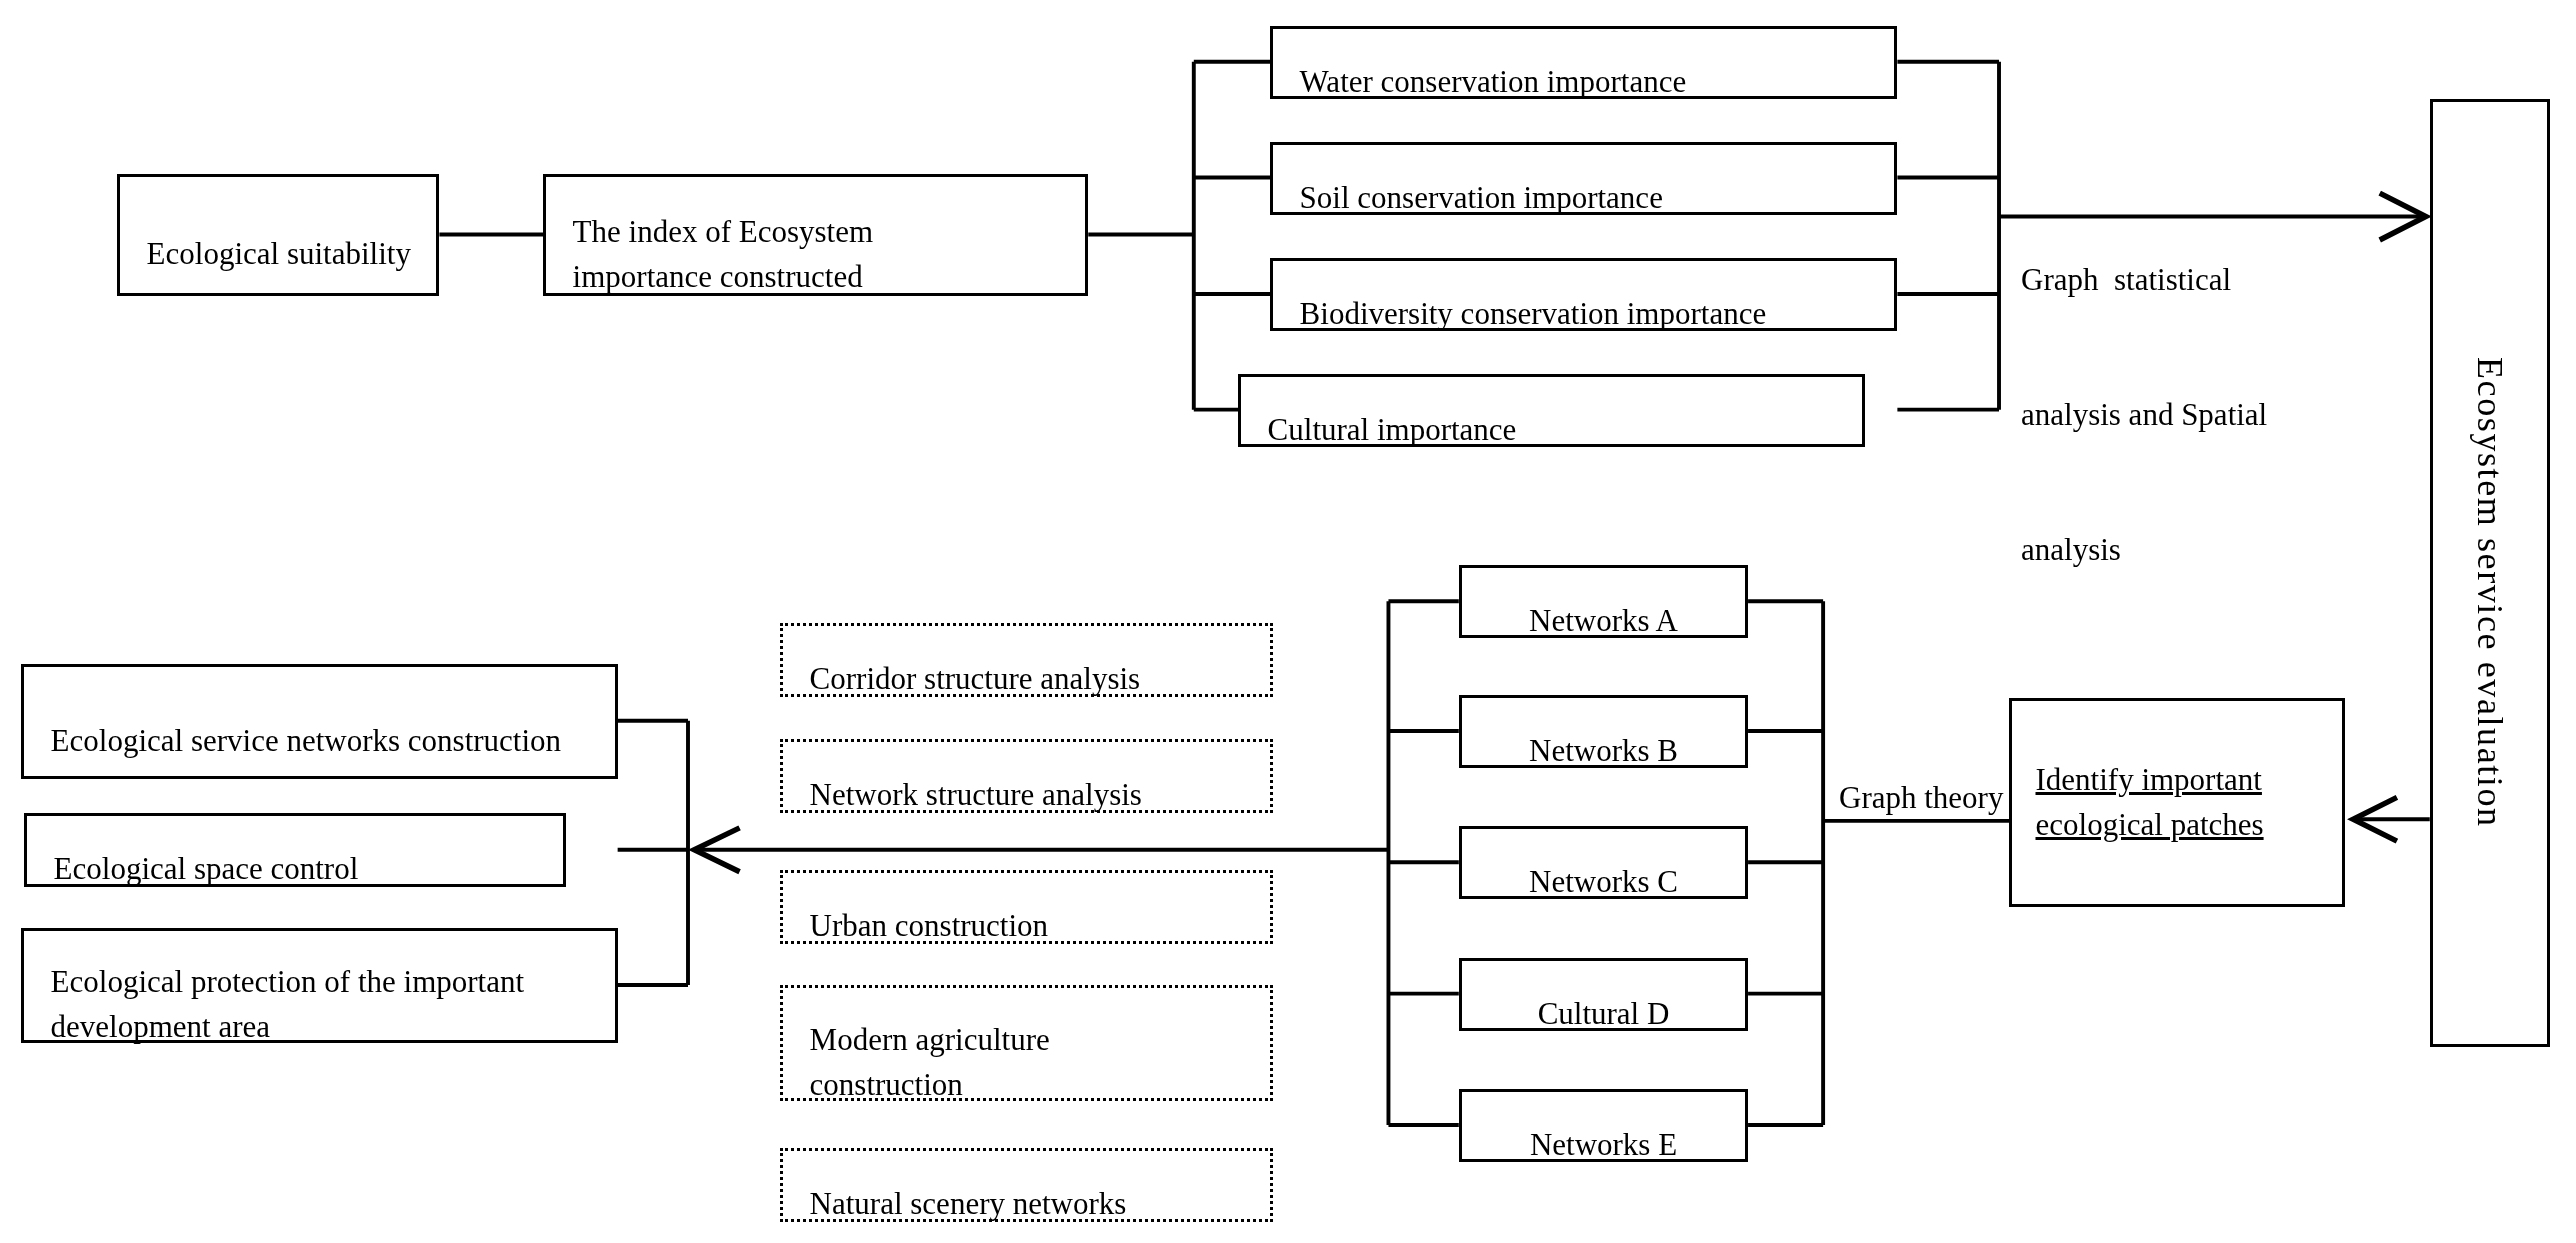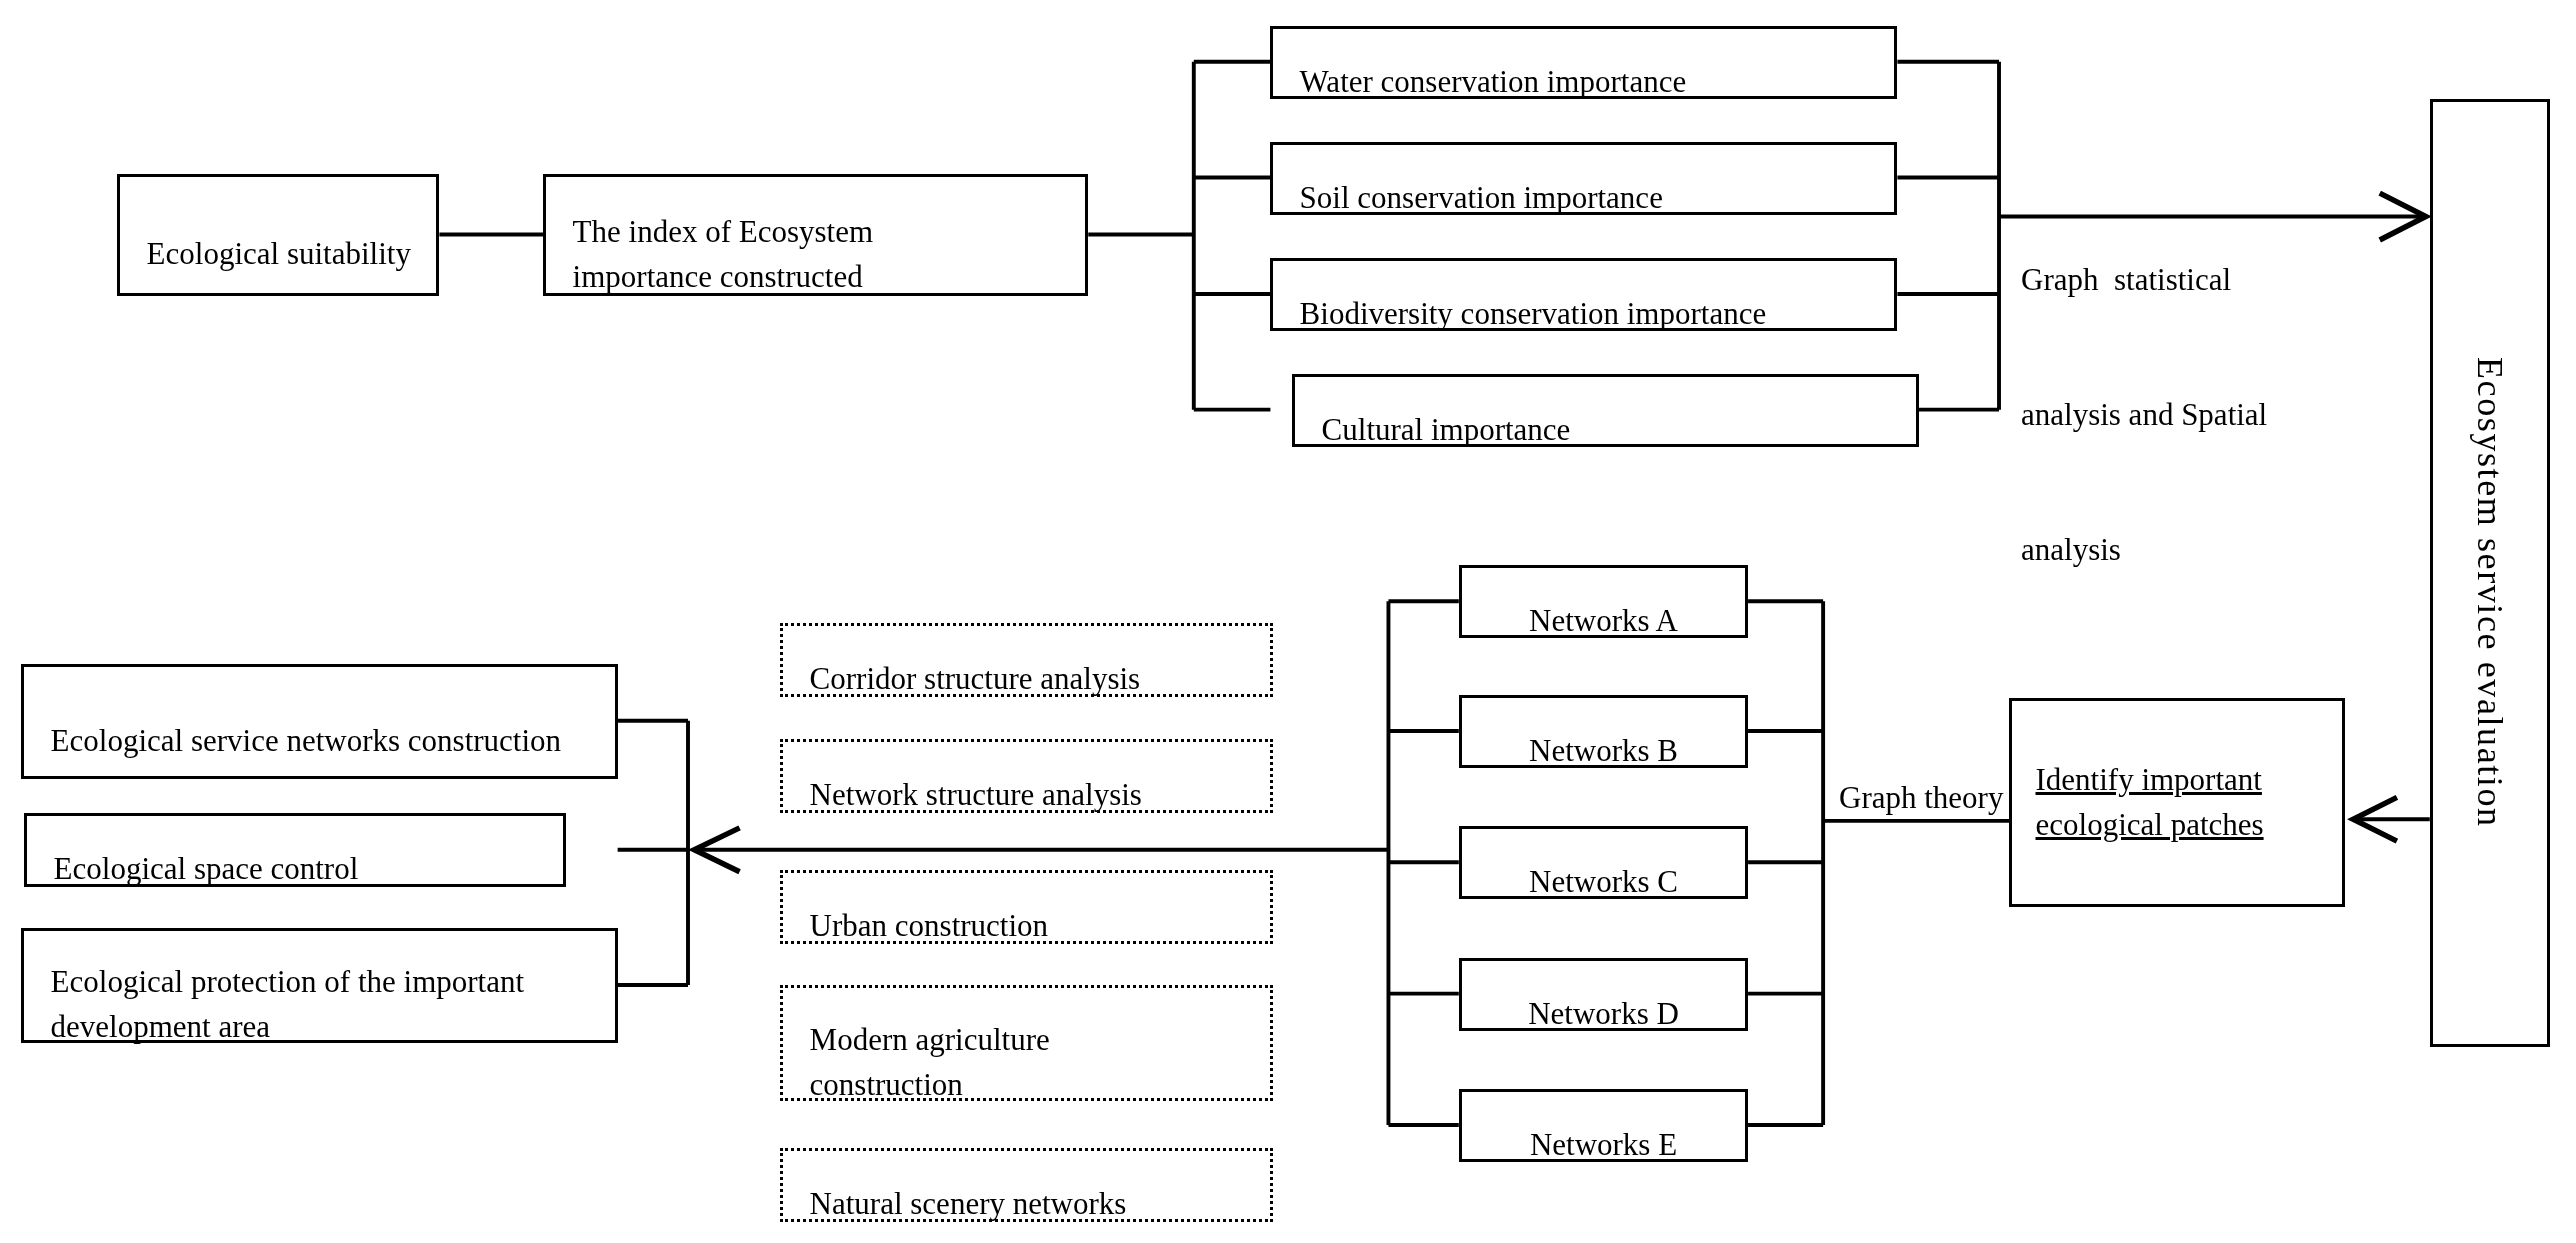--- a/index.html
+++ b/index.html
@@ -113,21 +113,21 @@
   </div>
 
   <div class="box" style="left:1270px;top:142px;width:627px;height:73px">
     <div class="txt">Soil conservation importance</div>
   </div>
 
   <div class="box" style="left:1270px;top:258px;width:627px;height:73px">
     <div class="txt">Biodiversity conservation importance</div>
   </div>
 
-  <div class="box" style="left:1292px;top:374px;width:627px;height:73px">
+  <div class="box" style="left:1238px;top:374px;width:627px;height:73px">
     <div class="txt">Cultural importance</div>
   </div>
 
   <div class="label" style="left:2021px;top:168px">
     <div>Graph  statistical</div>
     <div>analysis and Spatial</div>
     <div>analysis</div>
   </div>
 
   <div class="box center" style="left:2430px;top:99px;width:120px;height:948px">
@@ -146,21 +146,21 @@
 
   <div class="box center" style="left:1459px;top:695px;width:289px;height:73px">
     <div class="txt">Networks B</div>
   </div>
 
   <div class="box center" style="left:1459px;top:826px;width:289px;height:73px">
     <div class="txt">Networks C</div>
   </div>
 
   <div class="box center" style="left:1459px;top:958px;width:289px;height:73px">
-    <div class="txt">Networks D</div>
+    <div class="txt">Cultural D</div>
   </div>
 
   <div class="box center" style="left:1459px;top:1089px;width:289px;height:73px">
     <div class="txt">Networks E</div>
   </div>
 
   <div class="box dotted" style="left:780px;top:623px;width:493px;height:74px">
     <div class="txt">Corridor structure analysis</div>
   </div>
 

